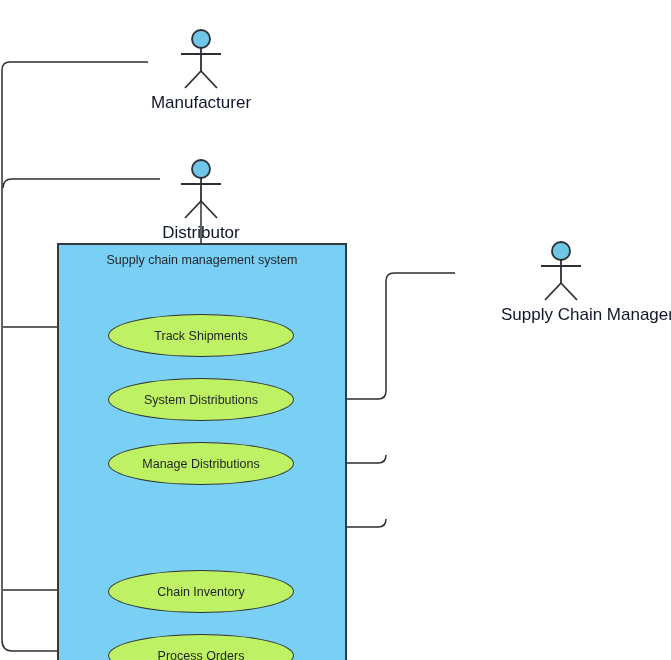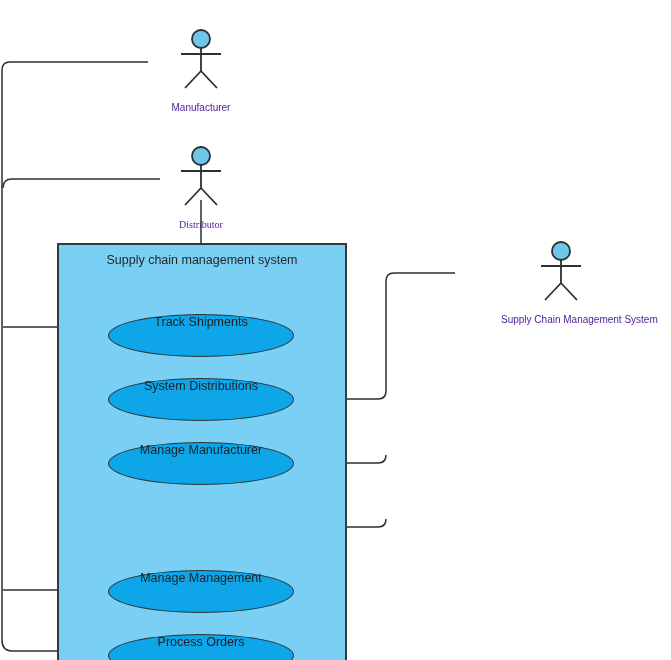--- a/index.html
+++ b/index.html
@@ -40,24 +40,25 @@
     right: 0;
     text-align: center;
     font-size: 12.5px;
     color: #23272a;
     white-space: nowrap;
   }
   
   .usecase {
     position: absolute;
     box-sizing: border-box;
-    background: #0ea5e9;
+    background: #bef264;
     border: 1.4px solid #2d3436;
     border-radius: 50%;
     display: flex;
+    align-items: center;
     justify-content: center;
   }
   .usecase-label {
     font-size: 12.5px;
     color: #1d2225;
     white-space: nowrap;
     pointer-events: none;
   }
   
   .actor {
@@ -65,24 +66,24 @@
     width: 120px;
     text-align: center;
   }
   .actor-figure {
     position: relative;
     width: 120px;
     height: 62px;
     margin: 0 auto;
   }
   .actor-label {
-    font-size: 10px;
-    color: #4c1d95;
+    font-size: 17px;
+    color: #0f172a;
     white-space: nowrap;
-    margin-top: 12px;
+    margin-top: 3px;
   }
 </style>
 </head>
 <body>
 
 <div id="canvas" style="background: rgb(255, 255, 255);">
 
   <svg id="wires" viewBox="0 0 671 660" width="671" height="660">
     <g fill="none" stroke="#2b2f33" stroke-width="1.5">
 
@@ -106,45 +107,45 @@
     <div class="boundary-title" id="boundary-title" style="top: 8px;">Supply chain management system</div>
   </div>
 
   <div class="usecase" id="uc-0" style="left: 108px; top: 314px; width: 186px; height: 43px;">
     <span class="usecase-label">Track Shipments</span>
   </div>
   <div class="usecase" id="uc-1" style="left: 108px; top: 378px; width: 186px; height: 43px;">
     <span class="usecase-label">System Distributions</span>
   </div>
   <div class="usecase" id="uc-2" style="left: 108px; top: 442px; width: 186px; height: 43px;">
-    <span class="usecase-label">Manage Manufacturer</span>
+    <span class="usecase-label">Manage Distributions</span>
   </div>
   <div class="usecase" id="uc-4" style="left: 108px; top: 570px; width: 186px; height: 43px;">
-    <span class="usecase-label">Manage Management</span>
+    <span class="usecase-label">Chain Inventory</span>
   </div>
   <div class="usecase" id="uc-5" style="left: 108px; top: 634px; width: 186px; height: 43px;">
     <span class="usecase-label">Process Orders</span>
   </div>
 
   <div class="actor" id="actor-0" style="left: 141px; top: 28px;">
     <div class="actor-figure">
       <svg width="120" height="62" viewBox="0 0 120 62">
         <g stroke="#2b2f33" stroke-width="1.8" fill="none">
           <circle cx="60" cy="11" r="9" fill="#6ec6e8"></circle>
           <line x1="60" y1="20" x2="60" y2="43"></line>
           <line x1="40" y1="26" x2="80" y2="26"></line>
           <line x1="60" y1="43" x2="44" y2="60"></line>
           <line x1="60" y1="43" x2="76" y2="60"></line>
         </g>
       </svg>
     </div>
     <div class="actor-label">Manufacturer</div>
   </div>
 
-  <div class="actor" id="actor-1" style="left: 141px; top: 145px; font-family: Liberation Serif, serif;">
+  <div class="actor" id="actor-1" style="left: 141px; top: 158px;">
     <div class="actor-figure">
       <svg width="120" height="62" viewBox="0 0 120 62">
         <g stroke="#2b2f33" stroke-width="1.8" fill="none">
           <circle cx="60" cy="11" r="9" fill="#6ec6e8"></circle>
           <line x1="60" y1="20" x2="60" y2="43"></line>
           <line x1="40" y1="26" x2="80" y2="26"></line>
           <line x1="60" y1="43" x2="44" y2="60"></line>
           <line x1="60" y1="43" x2="76" y2="60"></line>
         </g>
       </svg>

